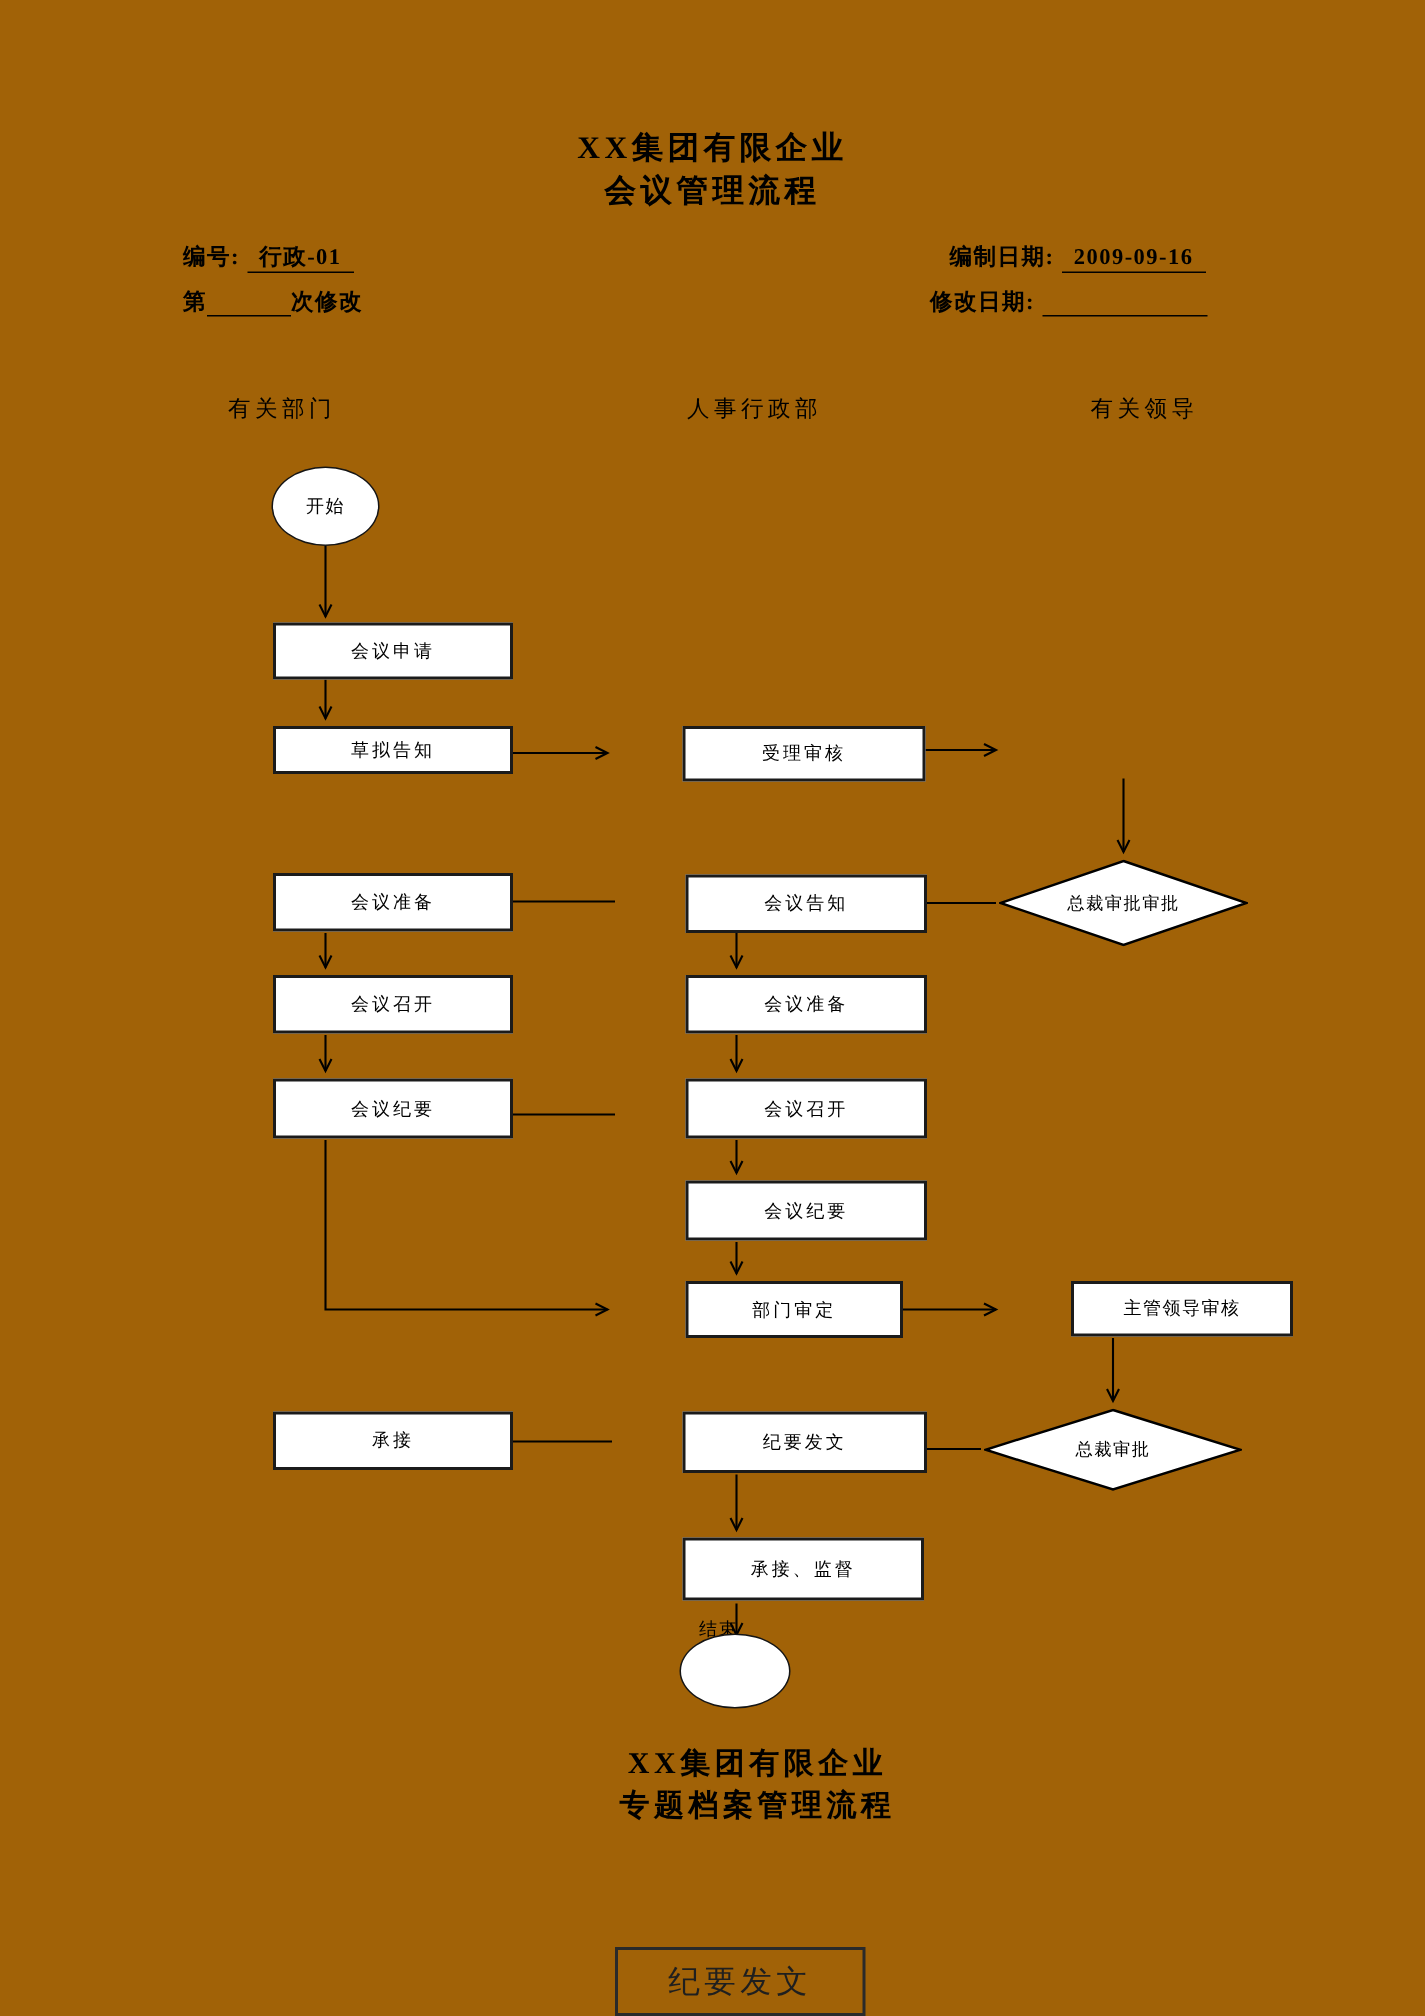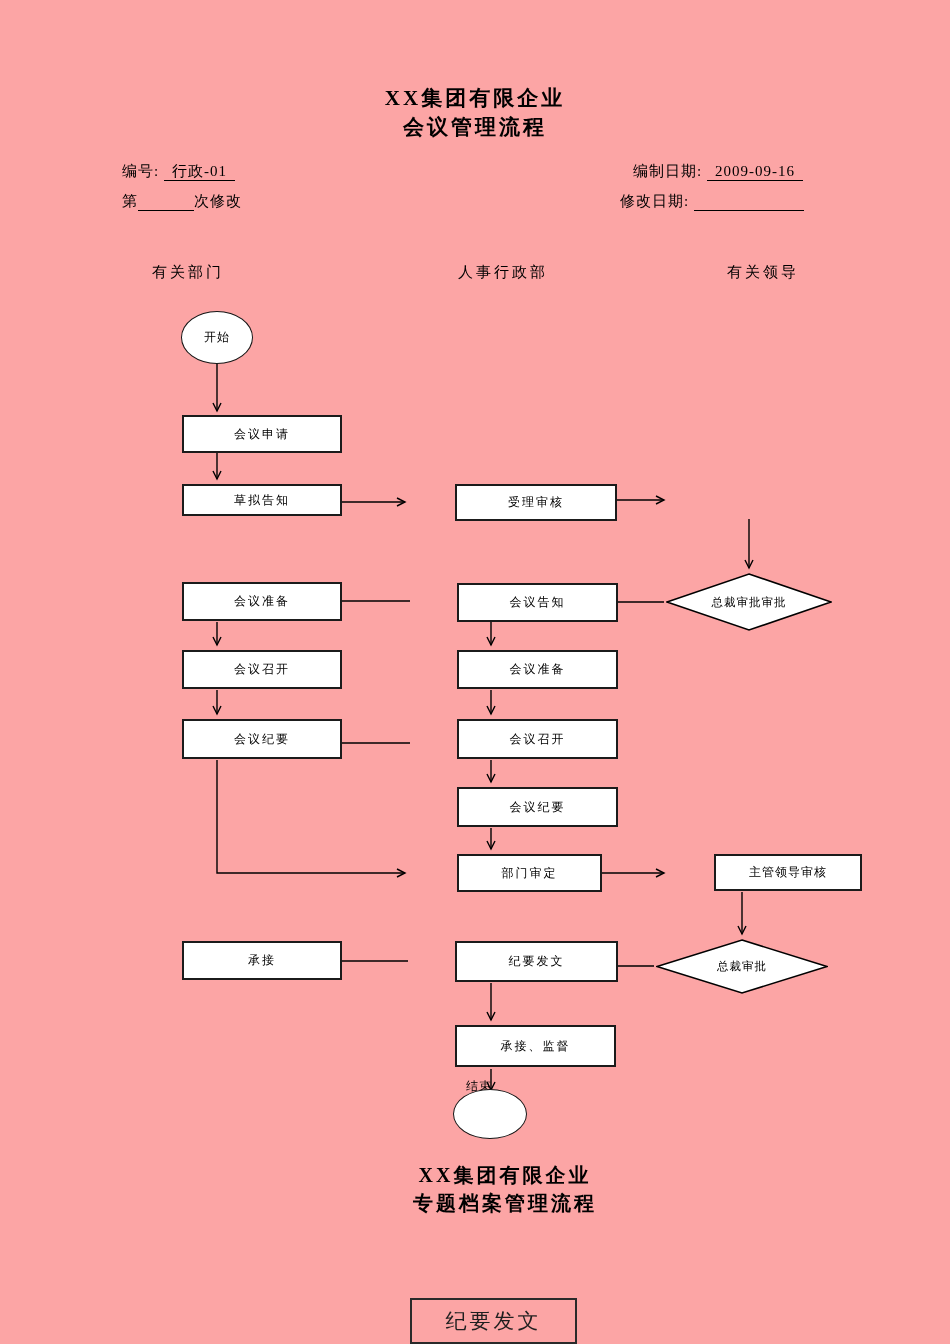--- a/index.html
+++ b/index.html
@@ -1,26 +1,26 @@
 <!DOCTYPE html>
 <html><head>
 <meta charset="utf-8">
 <style>
   html, body { margin:0; padding:0; background:#ffffff; }
   .page {
-    position:relative; width:950px; height:1344px; background:#fca5a5;
+    position:relative; width:950px; height:1344px; background:#a16207;
     font-family:"Liberation Serif","DejaVu Serif",serif; color:#000;
     overflow:hidden;
   }
   
   .doc-title { position:absolute; left:0; width:950px; text-align:center;
     font-size:21px; font-weight:bold; letter-spacing:3px; }
   .doc-title.l1 { top:84px; }
   .doc-title.l2 { top:113px; }
-  .meta-line { position:absolute; font-size:15px; font-weight:normal;
+  .meta-line { position:absolute; font-size:15px; font-weight:bold;
     letter-spacing:1px; white-space:nowrap; }
   .u { border-bottom:1.5px solid #000; padding:0 8px 1px 8px; }
   .blank { display:inline-block; border-bottom:1.5px solid #000; height:15px;
     vertical-align:bottom; }
   
   .lane-header { position:absolute; top:263px; font-size:15px;
     letter-spacing:3px; white-space:nowrap; }
   
   .box { position:absolute; border:2px solid #1b1b1b; background:#fff;
     display:flex; align-items:center; justify-content:center;

